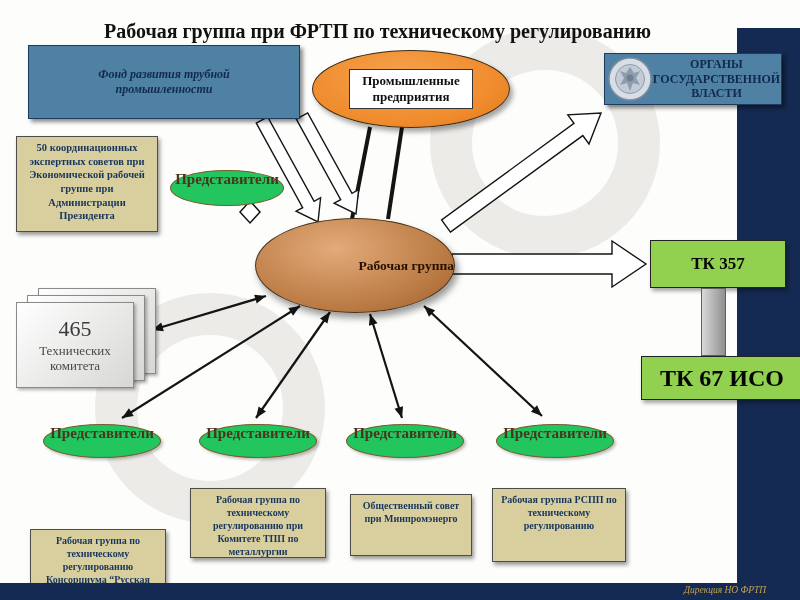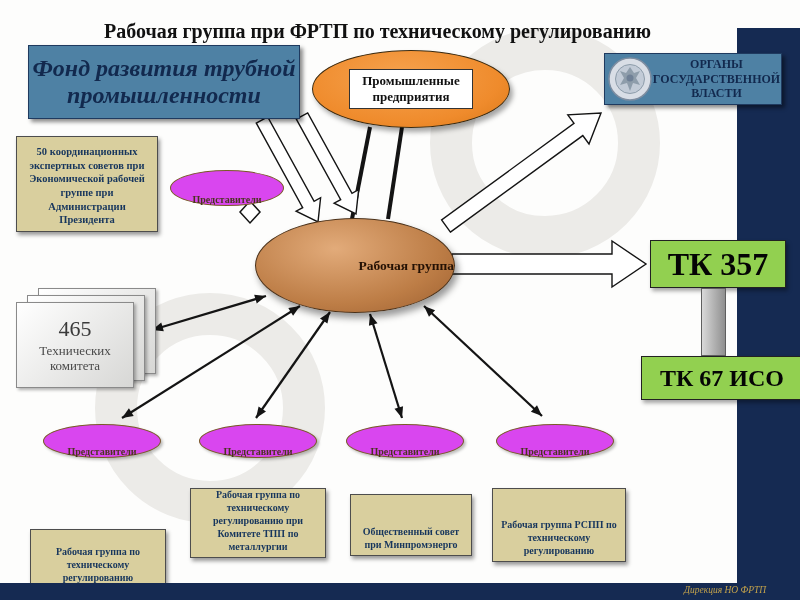--- a/index.html
+++ b/index.html
@@ -28,54 +28,54 @@
     position:absolute;left:92px;top:8px;width:660px;margin:12px;
     font-size:20px;font-weight:bold;color:#111;font-family:"Liberation Serif",serif;
   }
 
   .blueBox{
     position:absolute;background:#4e81a4;border:1px solid #1f3a5f;
     box-shadow:3px 3px 4px rgba(0,0,0,.45);
     display:flex;align-items:center;justify-content:center;text-align:center;
     color:#12294e;font-weight:bold;
   }
-  .frtp{left:28px;top:45px;width:272px;height:74px;font-size:24px;font-style:italic;}
+  .frtp{left:28px;top:45px;width:272px;height:74px;font-size:12px;font-style:italic;}
   .gov{left:604px;top:53px;width:178px;height:52px;font-size:12px;line-height:1.2;}
   .gov .govText{flex:1;padding-right:4px;}
   .emblem{flex:0 0 46px;margin-left:5px;}
 
   .pre{white-space:pre-line;}
 
   .orangeEllipse{
     position:absolute;left:312px;top:50px;width:198px;height:78px;border-radius:50%;
     background:radial-gradient(ellipse at 45% 35%, #f6a34f, #ef8b2c 65%, #d97717);
     border:1px solid #3a2a10;box-shadow:3px 4px 5px rgba(0,0,0,.35);
     display:flex;align-items:center;justify-content:center;
   }
   .whiteLabel{
     background:#fff;border:1px solid #333;padding:3px 12px;text-align:center;
     font-weight:bold;font-size:13px;color:#111;line-height:1.2;
   }
 
   .tanBox{
     position:absolute;background:#d9cf9e;border:1px solid #4d4d4d;
     box-shadow:2px 3px 4px rgba(0,0,0,.4);
-    display:flex;align-items:flex-end;justify-content:center;text-align:center;
+    display:flex;align-items:flex-start;justify-content:center;text-align:center;
     color:#17365d;font-weight:bold;padding:4px;
   }
   .councils{left:16px;top:136px;width:142px;height:96px;font-size:10.5px;line-height:1.3;}
   .b1{left:30px;top:488px;width:136px;height:86px;font-size:10px;line-height:1.3;margin-top:41px;}
   .b2{left:190px;top:488px;width:136px;height:70px;font-size:10px;line-height:1.3;}
   .b3{left:350px;top:494px;width:122px;height:62px;font-size:10px;line-height:1.3;}
   .b4{left:492px;top:488px;width:134px;height:74px;font-size:10px;line-height:1.3;}
 
   .peachEllipse{
-    position:absolute;border-radius:50%;background:#d946ef;border:1px solid #7a5a28;
-    display:flex;align-items:flex-end;justify-content:center;text-align:center;
-    font-weight:bold;font-size:10px;color:#4a3520;
+    position:absolute;border-radius:50%;background:#22c55e;border:1px solid #7a5a28;
+    display:flex;align-items:flex-start;justify-content:center;text-align:center;
+    font-weight:bold;font-size:15px;color:#4a3520;
   }
   .repTop{left:170px;top:170px;width:114px;height:36px;}
   .repB{top:424px;width:118px;height:34px;box-shadow:2px 2px 3px rgba(0,0,0,.25);}
   .rep1{left:43px;} .rep2{left:199px;} .rep3{left:346px;} .rep4{left:496px;}
 
   .wg{
     position:absolute;left:255px;top:218px;width:200px;height:95px;border-radius:50%;
     background:radial-gradient(ellipse at 40% 32%, #e2ab7a, #bd7d46 62%, #9c5f30);
     border:1px solid #4a3018;box-shadow:3px 5px 7px rgba(0,0,0,.4);
     display:flex;align-items:center;justify-content:flex-end;
@@ -90,21 +90,21 @@
   .card3{left:38px;top:288px;} .card2{left:27px;top:295px;}
   .card1{left:16px;top:302px;display:flex;flex-direction:column;align-items:center;justify-content:center;text-align:center;}
   .card1 .num{font-size:22px;color:#3a3a3a;line-height:1.2;}
   .card1 .cap{font-size:13px;color:#4a4a4a;line-height:1.2;width:100px;}
 
   .greenBox{
     position:absolute;background:#92d050;border:1px solid #222;
     display:flex;align-items:center;justify-content:center;
     font-weight:bold;color:#050505;box-shadow:2px 3px 4px rgba(0,0,0,.35);
   }
-  .tk357{left:650px;top:240px;width:136px;height:48px;font-size:32px;}
+  .tk357{left:650px;top:240px;width:136px;height:48px;font-size:17px;}
   .tk67{left:641px;top:356px;width:162px;height:44px;font-size:24px;}
   .connector{
     position:absolute;left:701px;top:288px;width:25px;height:68px;
     background:linear-gradient(90deg,#d9d9d9,#8f8f8f);border:1px solid #5f5f5f;
   }
 </style>
 </head>
 <body>
 
 <div class="slide">

